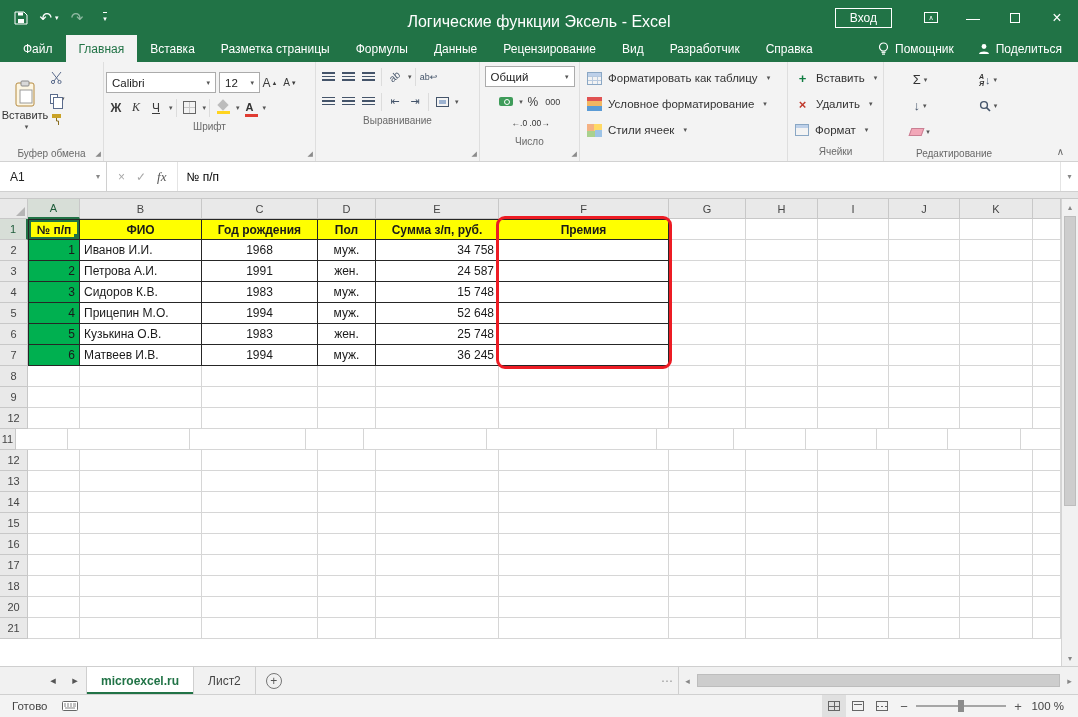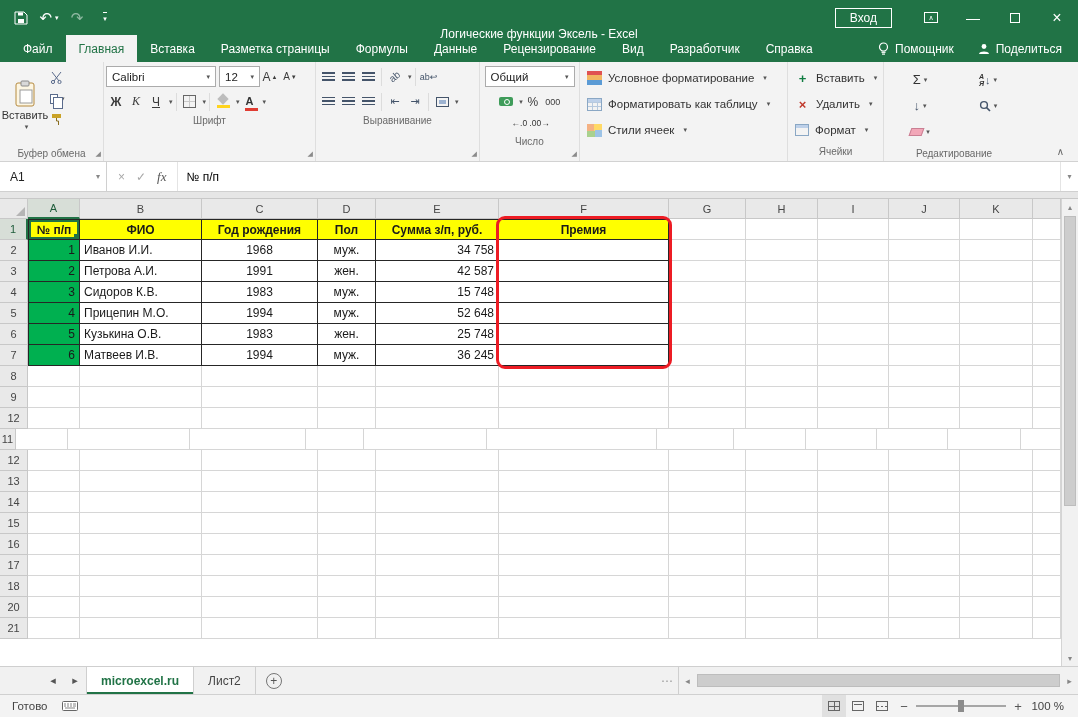--- a/index.html
+++ b/index.html
@@ -8,21 +8,21 @@
   .dd{font-size:7px;color:#555;margin-left:3px}
   .vsep{width:1px;background:#dcdcdc;height:18px;margin:0 3px;align-self:center}
 
   
   .titlebar{height:35px;background:#217346;position:relative;display:flex;align-items:center;flex:none;color:#fff}
   .qat{display:flex;align-items:center;padding-left:10px;gap:6px;z-index:2}
   .qat-btn{min-width:22px;height:24px;display:flex;align-items:center;justify-content:center;font-size:15px;color:#fff}
   .qat-btn .dd{color:#fff}
   .dim{opacity:.5}
   .qat-cust{border-top:1px solid #fff;font-size:7px;padding-top:2px}
-  .win-title{position:absolute;left:0;right:0;top:16px;height:35px;display:flex;align-items:center;justify-content:center;font-size:12px;pointer-events:none}
+  .win-title{position:absolute;left:0;right:0;top:4px;height:35px;display:flex;align-items:center;justify-content:center;font-size:16px;pointer-events:none}
   .tb-right{margin-left:auto;display:flex;align-items:center;height:100%;z-index:2}
   .login-btn{border:1px solid #fff;padding:2px 14px;font-size:12px;margin-right:18px}
   .win-btn{width:42px;height:35px;display:flex;align-items:center;justify-content:center;font-size:14px}
   .ribopt-ic{width:14px;height:11px;border:1px solid #fff;display:flex;align-items:flex-start;justify-content:center;font-size:7px;line-height:9px}
   .max-ic{width:10px;height:10px;border:1px solid #fff}
 
   
   .tabrow{height:27px;background:#217346;display:flex;flex:none}
   .tabs{display:flex;padding-left:10px}
   .tab{color:#fff;padding:0 13px;display:flex;align-items:center;font-size:12px;white-space:nowrap}
@@ -236,21 +236,21 @@
           </span>
         </div>
       </div>
       <div class="grp-label">
           <span>Буфер обмена</span>
         </div>
       <span class="launcher">◢</span>
     </div>
 
     <div class="grp" style="width:212px">
-      <div class="f-r" style="margin-top:1px">
+      <div class="f-r" style="margin-top:7px">
         <div class="combo" style="width:110px">
             <span>Calibri</span>
             <span class="dd" style="margin-left:auto">▾</span>
           </div>
         <div class="combo" style="width:41px;margin-left:3px">
             <span>12</span>
             <span class="dd" style="margin-left:auto">▾</span>
           </div>
         <span class="icb">А<i class="tiny">▲</i></span>
         <span class="icb" style="font-size:10px">А<i class="tiny">▼</i></span>
@@ -345,27 +345,27 @@
         <span class="icb dec">.00→</span>
       </div>
       <div class="grp-label">
           <span>Число</span>
         </div>
       <span class="launcher">◢</span>
     </div>
 
     <div class="grp" style="width:208px">
       <div class="st-row">
+        <span class="ft-ic"></span>
+        <span class="st-label">Форматировать как таблицу</span>
+          <span class="dd">▾</span>
+      </div>
+      <div class="st-row">
         <span class="cf-ic"></span>
         <span class="st-label">Условное форматирование</span>
-          <span class="dd">▾</span>
-      </div>
-      <div class="st-row">
-        <span class="ft-ic"></span>
-        <span class="st-label">Форматировать как таблицу</span>
           <span class="dd">▾</span>
       </div>
       <div class="st-row">
         <span class="cs-ic"></span>
         <span class="st-label">Стили ячеек</span>
           <span class="dd">▾</span>
       </div>
     </div>
 
     <div class="grp" style="width:96px">
@@ -488,21 +488,21 @@
           <div class="gc cell a9" style="width: 71px;"></div>
           <div class="gc cell a10" style="width: 73px;"></div>
           <div class="gc cell" style="flex: 1 1 0%;"></div>
         </div>
         <div class="g-row">
           <div class="gc hdr" style="width: 28px;">3</div>
           <div class="gc cell a0 tbl tbl-l greenc" style="width: 52px;">2</div>
           <div class="gc cell a1 tbl" style="width: 122px;">Петрова А.И.</div>
           <div class="gc cell a2 tbl" style="width: 116px;">1991</div>
           <div class="gc cell a3 tbl" style="width: 58px;">жен.</div>
-          <div class="gc cell a4 tbl" style="width: 123px;">42 587</div>
+          <div class="gc cell a4 tbl" style="width: 123px;">24 587</div>
           <div class="gc cell a5 tbl" style="width: 170px;"></div>
           <div class="gc cell a6" style="width: 77px;"></div>
           <div class="gc cell a7" style="width: 72px;"></div>
           <div class="gc cell a8" style="width: 71px;"></div>
           <div class="gc cell a9" style="width: 71px;"></div>
           <div class="gc cell a10" style="width: 73px;"></div>
           <div class="gc cell" style="flex: 1 1 0%;"></div>
         </div>
         <div class="g-row">
           <div class="gc hdr" style="width: 28px;">4</div>

